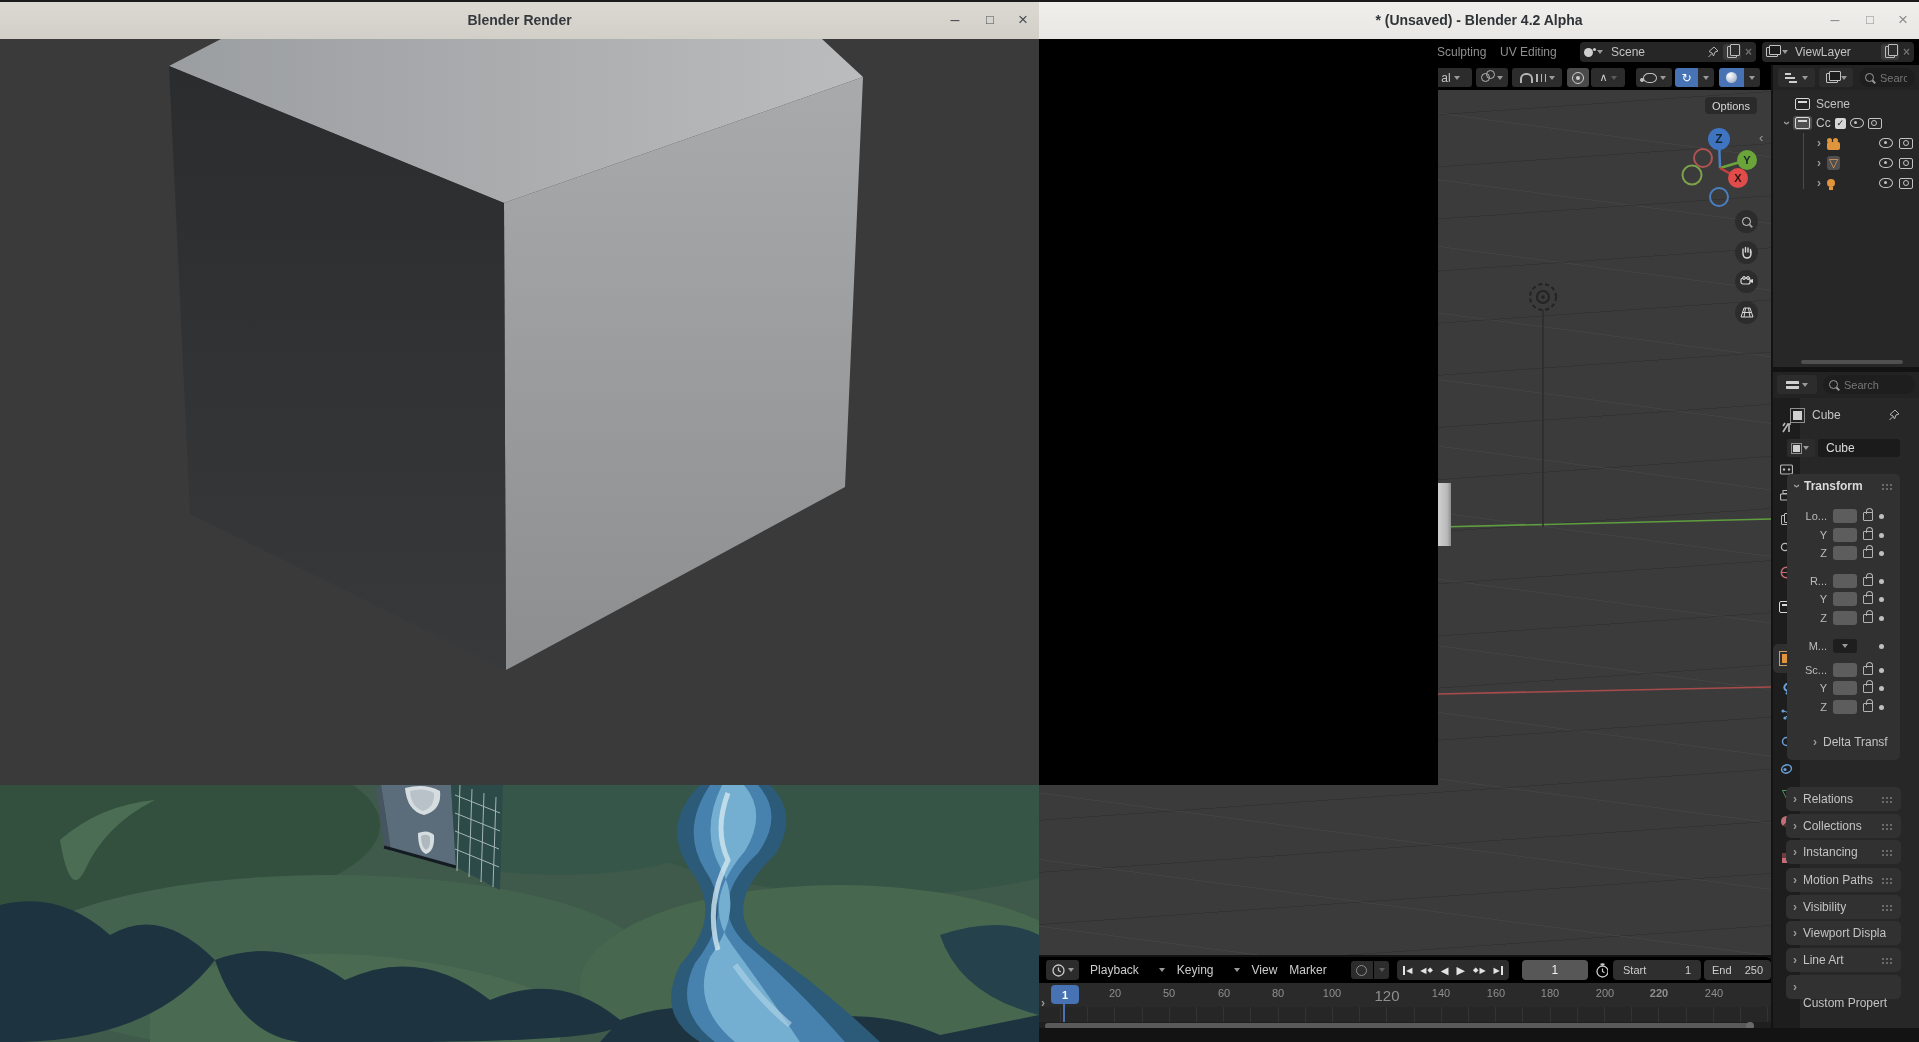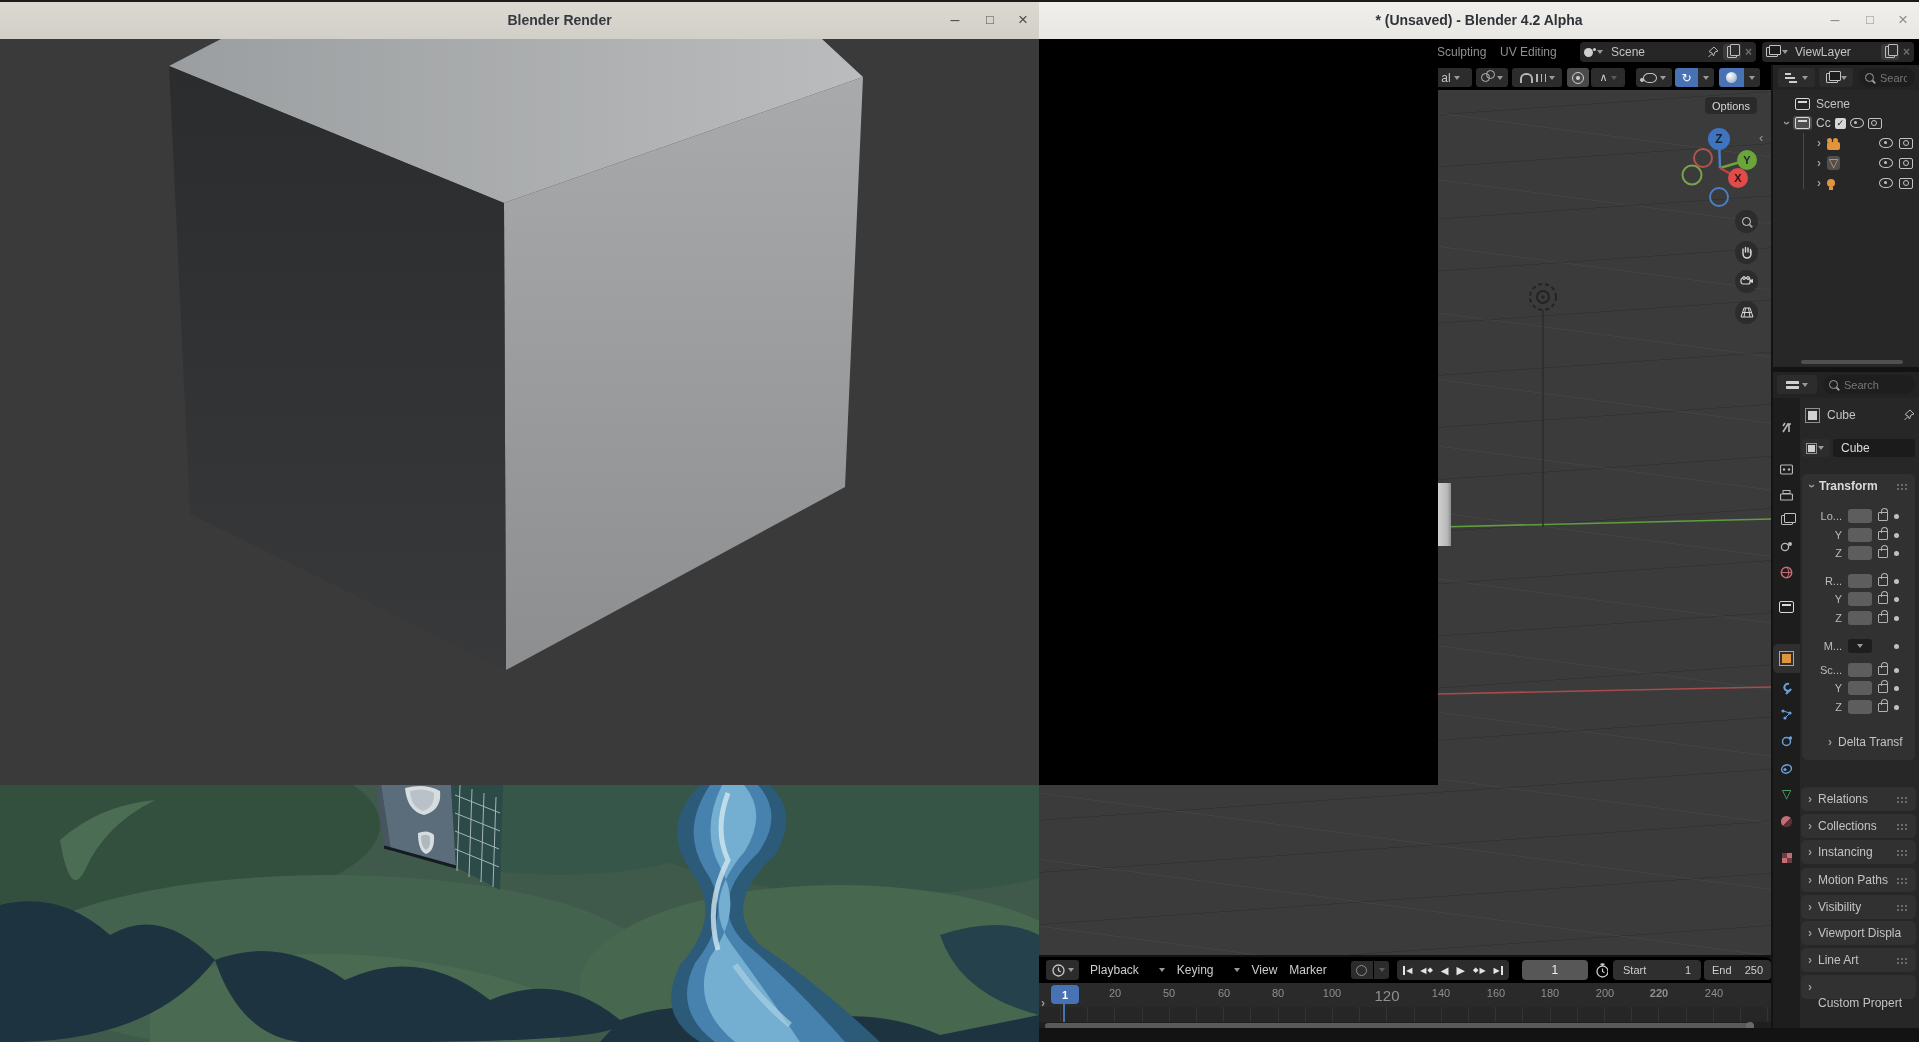--- a/index.html
+++ b/index.html
@@ -87,21 +87,21 @@
   .eyecur{position:relative;display:inline-block;}
   .eyecur::after{content:"";position:absolute;width:0;height:0;border-left:4px solid #c2c2c2;border-top:2.5px solid transparent;border-bottom:2.5px solid transparent;left:-4px;top:4px;transform:rotate(20deg);}
 </style>
 </head>
 <body>
 
 <div class="screen">
 
   <div class="abs" style="left:0;top:0;width:1039px;height:1042px;">
     <div class="abs tbar tbar-left" style="left:0;top:0;width:1039px;">
-      <div class="abs wtitle" style="left:0;top:0;width:1039px;padding-left:40px;">Blender Render</div>
+      <div class="abs wtitle" style="left:0;top:0;width:1039px;">Blender Render</div>
       <div class="abs wbtn" style="left:944px;top:7px;font-size:16px;">–</div>
       <div class="abs wbtn" style="left:979px;top:7px;">□</div>
       <div class="abs wbtn" style="left:1012px;top:7px;font-size:17px;">×</div>
     </div>
 
     <div class="abs" style="left:0;top:39px;width:1039px;height:746px;background:#3a3a3b;overflow:hidden;">
       <svg width="1039" height="746">
         <defs>
           <linearGradient id="gTop" x1="0" y1="0" x2="1" y2="0">
             <stop offset="0" stop-color="#9b9ea0"></stop>
@@ -434,21 +434,21 @@
             <span>▽</span>
           </div>
         <div class="ptabico abs" style="top:410px;">
             <span style="width:11px;height:11px;border-radius:50%;background:linear-gradient(135deg,#c46d76 50%,#5a3337 50%);"></span>
           </div>
         <div class="ptabico abs" style="top:447px;">
             <span style="width:10px;height:10px;background:conic-gradient(#c46d76 25%,#6e3d42 0 50%,#c46d76 0 75%,#6e3d42 0);"></span>
           </div>
       </div>
 
-      <div class="abs" style="left:26px;top:26px;width:119px;height:630px;">
+      <div class="abs" style="left:11px;top:26px;width:119px;height:630px;">
         <div class="abs flex" style="left:6px;top:10px;width:110px;gap:7px;">
           <span style="width:9px;height:9px;background:#d0d0d0;outline:1.5px solid #8f8f8f;outline-offset:2px;margin-left:3px;"></span>
           <span class="uitxt" style="flex:1;padding-left:3px;">Cube</span>
           <svg width="12" height="12">
               <path d="M7 1 L11 5 L8 6 L6.5 10 L5 7 L2 5.5 Z" fill="none" stroke="#b5b5b5"></path>
               <line x1="5" y1="7.5" x2="1.5" y2="11" stroke="#b5b5b5"></line>
             </svg>
         </div>
         <div class="abs flex" style="left:3px;top:41px;gap:3px;">
           <span class="btn" style="width:28px;height:18px;">

